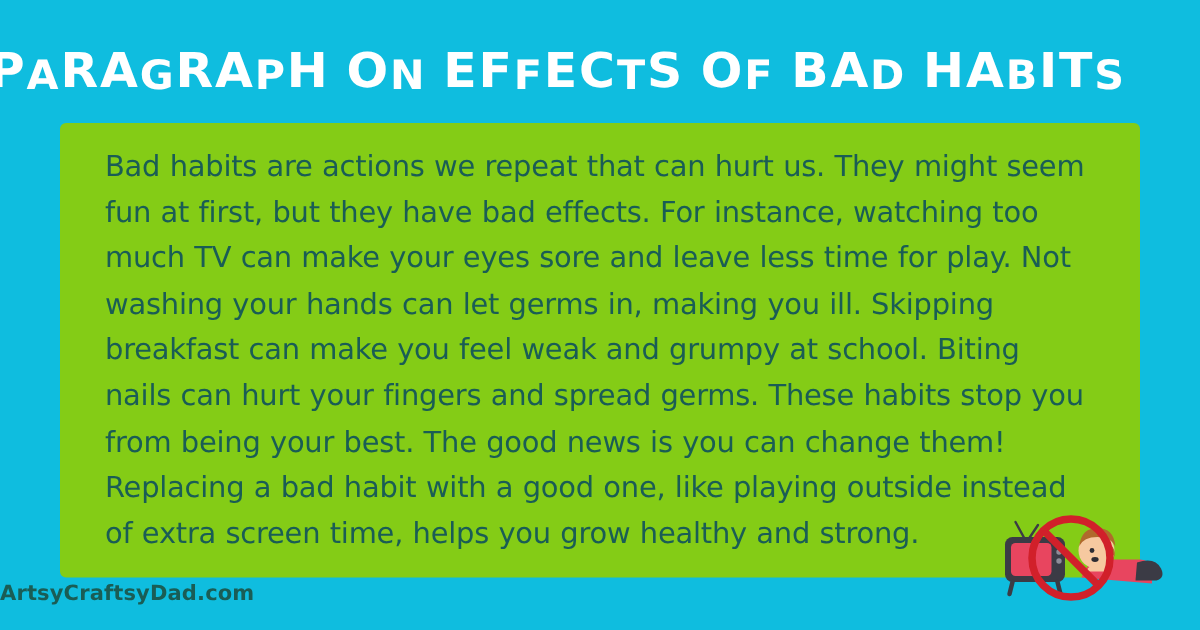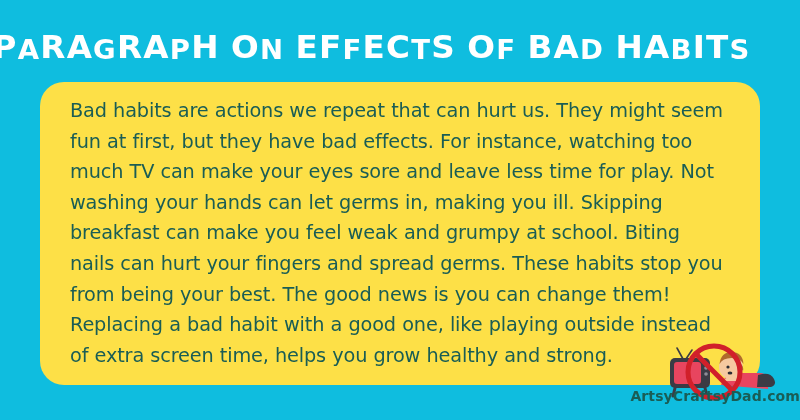--- a/index.html
+++ b/index.html
@@ -59,22 +59,22 @@
     width: 11px;
   }
 
   
   #paragraph-card {
     position: absolute;
     left: 40px;
     top: 82px;
     width: 720px;
     height: 303px;
-    background: #fde047;
-    border-radius: 24px;
+    background: #84cc16;
+    border-radius: 4px;
     box-sizing: border-box;
     padding: 14px 30px 10px 30px;
     overflow: hidden;
   }
   #paragraph-text {
     color: #1a5d55;
     font-family: "DejaVu Sans", sans-serif;
     font-size: 19.3px;
     line-height: 30.6px;
     text-align: left;
@@ -96,21 +96,21 @@
     width: 120px;
     height: 62px;
   }
 
   
   #footer-credit {
     position: absolute;
     left: 0;
     top: 388px;
     width: 800px;
-    text-align: right;
+    text-align: left;
     color: #1a5d55;
     font-family: "DejaVu Sans", sans-serif;
     font-size: 14px;
     font-weight: 700;
     letter-spacing: 0.1px;
   }
 </style>
 </head>
 <body>
 

